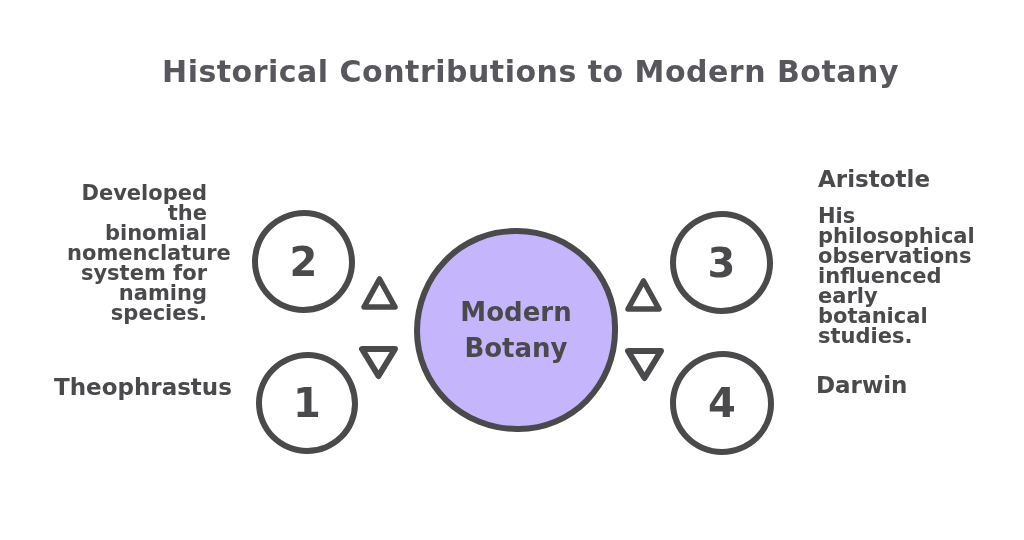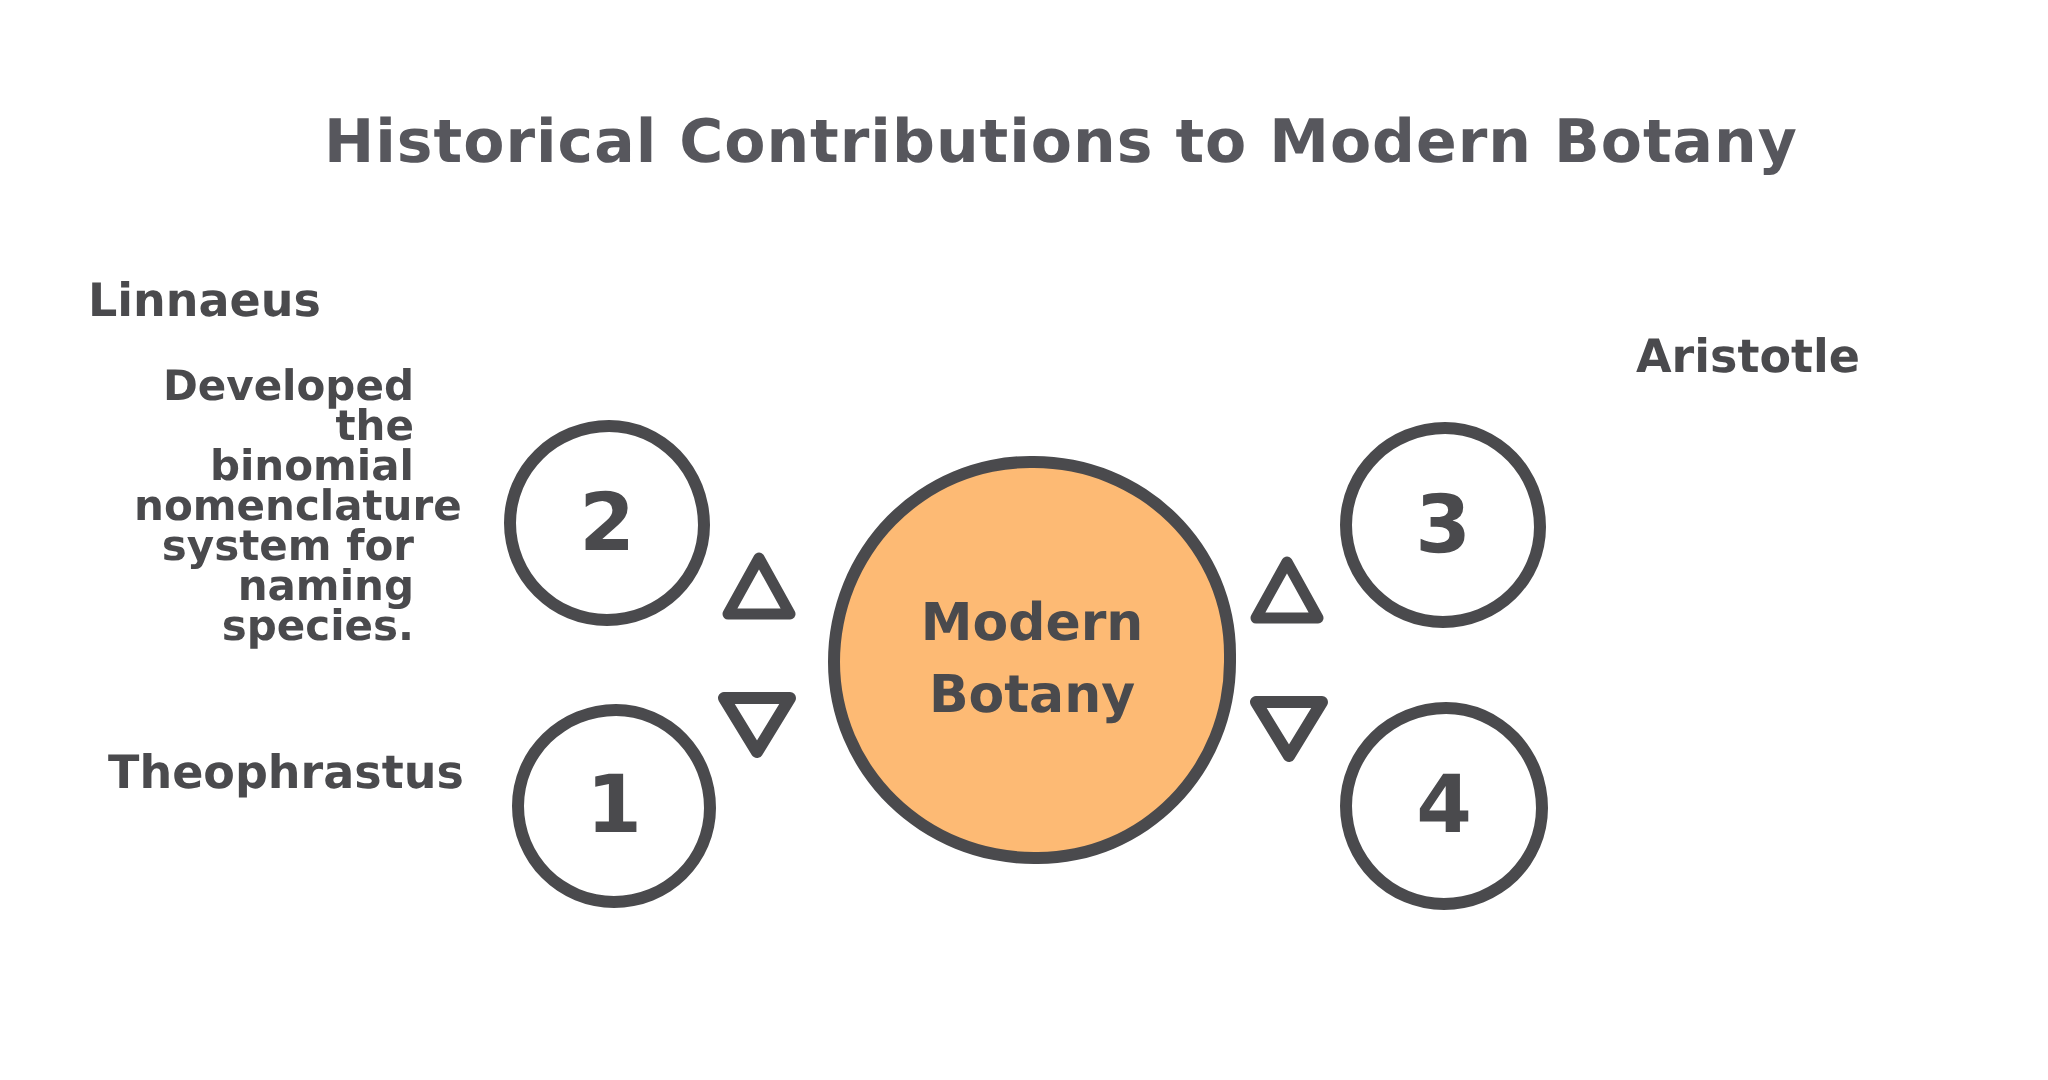--- a/index.html
+++ b/index.html
@@ -55,21 +55,21 @@
   .node-number{
     font-size:40px;
     font-weight:700;
     line-height:1;
   }
   .center-circle{
     position:absolute;
     left:414px; top:228px;
     width:204px; height:204px;
     box-sizing:border-box;
-    background:#fdba74;
+    background:#c4b5fd;
     border:6px solid var(--ink);
     border-radius:50% 50% 49% 51% / 51% 49% 50% 50%;
     display:flex;
     align-items:center;
     justify-content:center;
   }
   .center-label{
     width:150px;
     text-align:center;
     font-size:26px;
@@ -83,27 +83,28 @@
   .c3{left:670px; top:211px; width:103px; height:103px;}
   .c4{left:670px; top:351px; width:104px; height:104px;}
 </style>
 </head>
 <body>
 
 <div class="stage">
 
   <div class="title">Historical Contributions to Modern Botany</div>
 
-  <div class="label" style="left:44px; top:138px;">Linnaeus</div>
   <div class="desc right" style="left:67px; top:183px; width:140px;">Developed the binomial nomenclature system for naming species.</div>
 
   <div class="label" style="left:54px; top:374px;">Theophrastus</div>
 
   <div class="label" style="left:818px; top:166px;">Aristotle</div>
+  <div class="desc left" style="left:818px; top:206px; width:152px;">His philosophical observations influenced early botanical studies.</div>
 
+  <div class="label" style="left:816px; top:372px;">Darwin</div>
 
   <div class="node-circle c2">
     <span class="node-number">2</span>
   </div>
   <div class="node-circle c1">
     <span class="node-number">1</span>
   </div>
   <div class="node-circle c3">
     <span class="node-number">3</span>
   </div>

